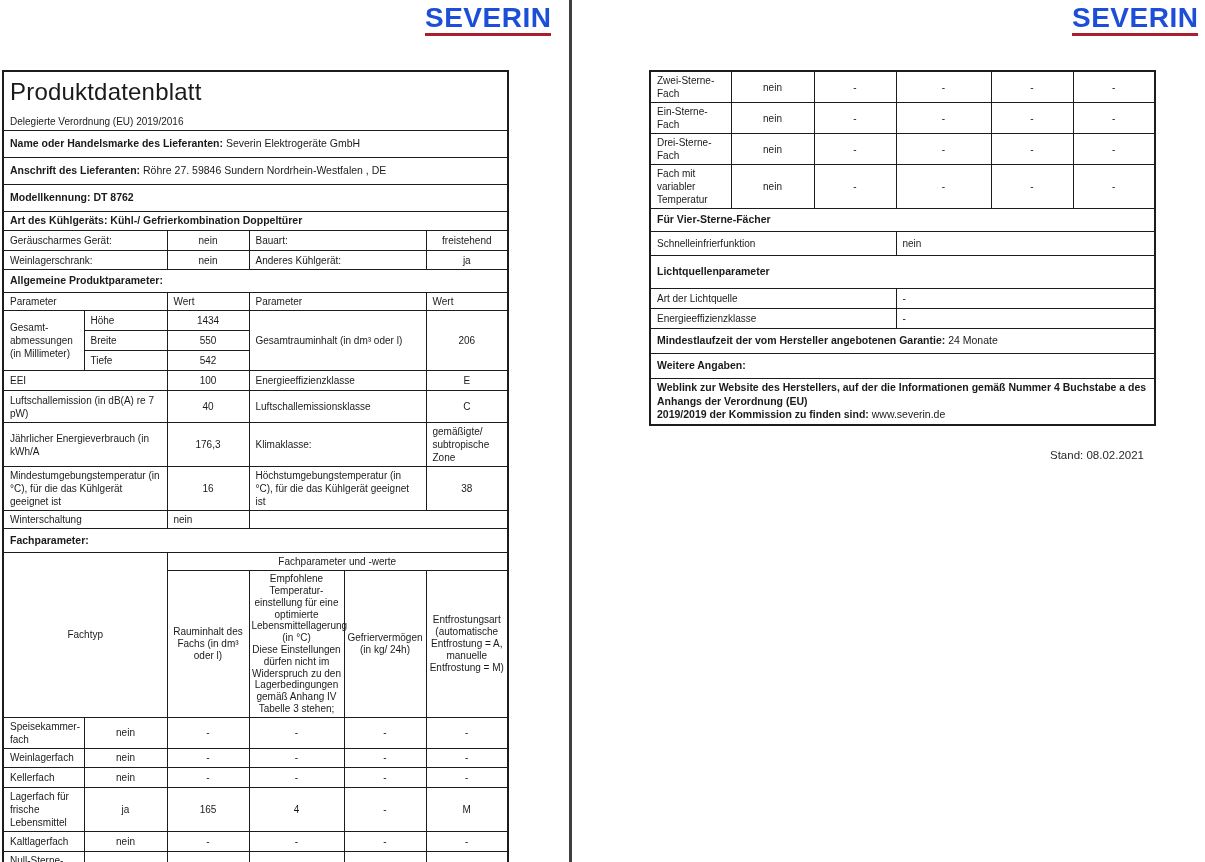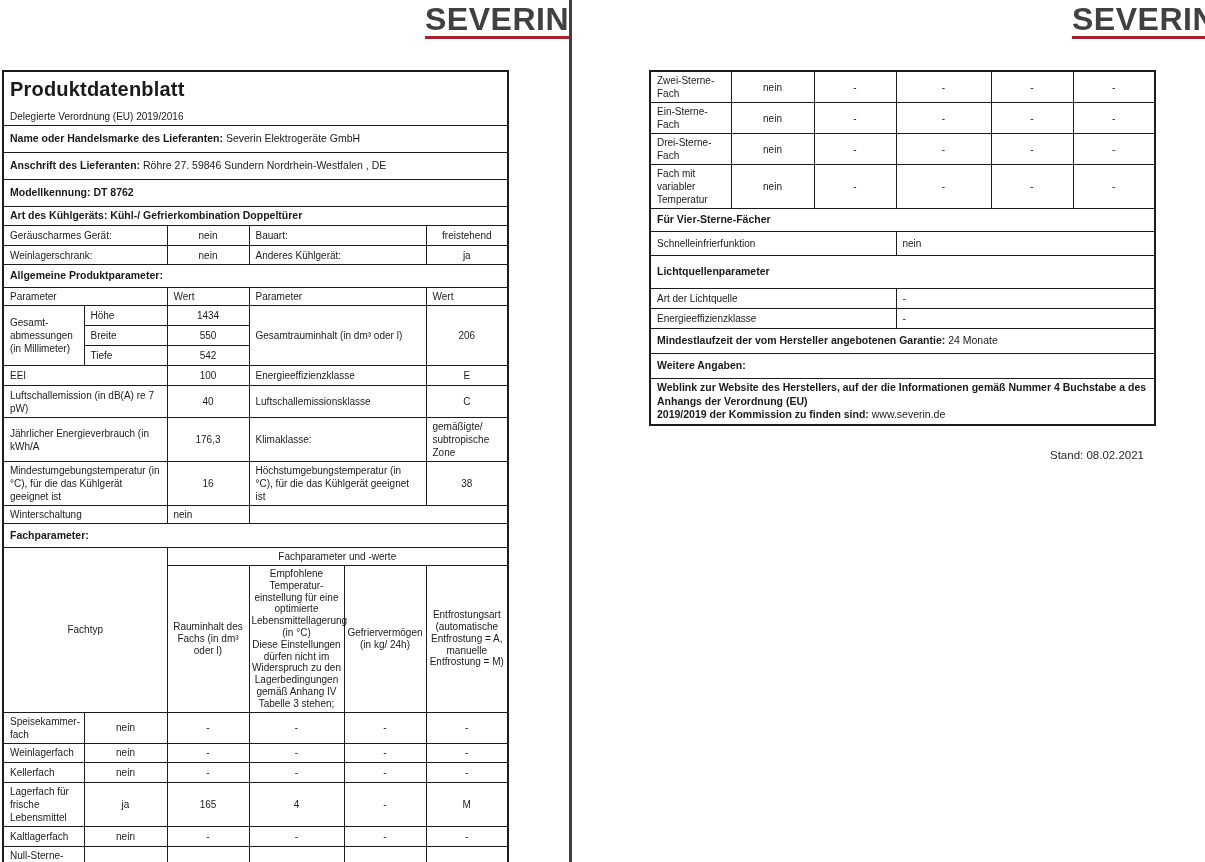--- a/index.html
+++ b/index.html
@@ -6,39 +6,39 @@
   html,body { background:#ffffff; }
   .canvas {
     position:relative; width:1205px; height:862px; background:#ffffff;
     font-family:"Liberation Sans", sans-serif; color:#1a1a1a; overflow:hidden;
   }
   .divider { position:absolute; left:569px; top:0; width:3px; height:862px; background:#3f3f3f; }
 
   .logo { position:absolute; top:5px; }
   .logo-left  { left:425px; }
   .logo-right { left:1072px; }
-  .logo-text { font-weight:bold; font-size:32px; line-height:0.92; color:#404040; letter-spacing:0.5px; }
+  .logo-text { font-weight:bold; font-size:28px; line-height:0.92; color:#1d4ed8; letter-spacing:0.5px; }
   .logo-rule { height:3px; background:#a8202e; margin-top:2px; }
 
   .page-table {
     position:absolute; border-collapse:collapse; table-layout:fixed;
     width:507px; font-size:10px; color:#1a1a1a;
   }
   .p1 { left:2px;  top:70px; }
   .p2 { left:649px; top:70px; }
   .page-table, .page-table td { border:1px solid #1c1c1c; }
   .page-table { border-width:2px; }
   td { padding:2px 6px; vertical-align:middle; line-height:1.3; }
   .c { text-align:center; padding:2px 3px; }
   .b { font-weight:bold; }
   .pre { white-space:pre-line; }
   .hdrrow { font-size:10.5px; }
   .subhead { font-size:10px; text-align:center; padding:2px 2px; line-height:1.18; }
   .fname { font-size:10px; }
-  .doc-title { font-size:20px; font-weight:bold; letter-spacing:0.2px; padding-top:2px; }
+  .doc-title { font-size:24px; font-weight:normal; letter-spacing:0.2px; padding-top:2px; }
   .doc-sub { font-size:10px; margin-top:8px; }
   .stand { position:absolute; left:1050px; top:449px; font-size:11.5px; color:#2a2a2a; }
 </style>
 </head>
 <body>
 
 <div class="canvas">
 
   <div class="logo logo-left">
     <div class="logo-text">SEVERIN</div>

